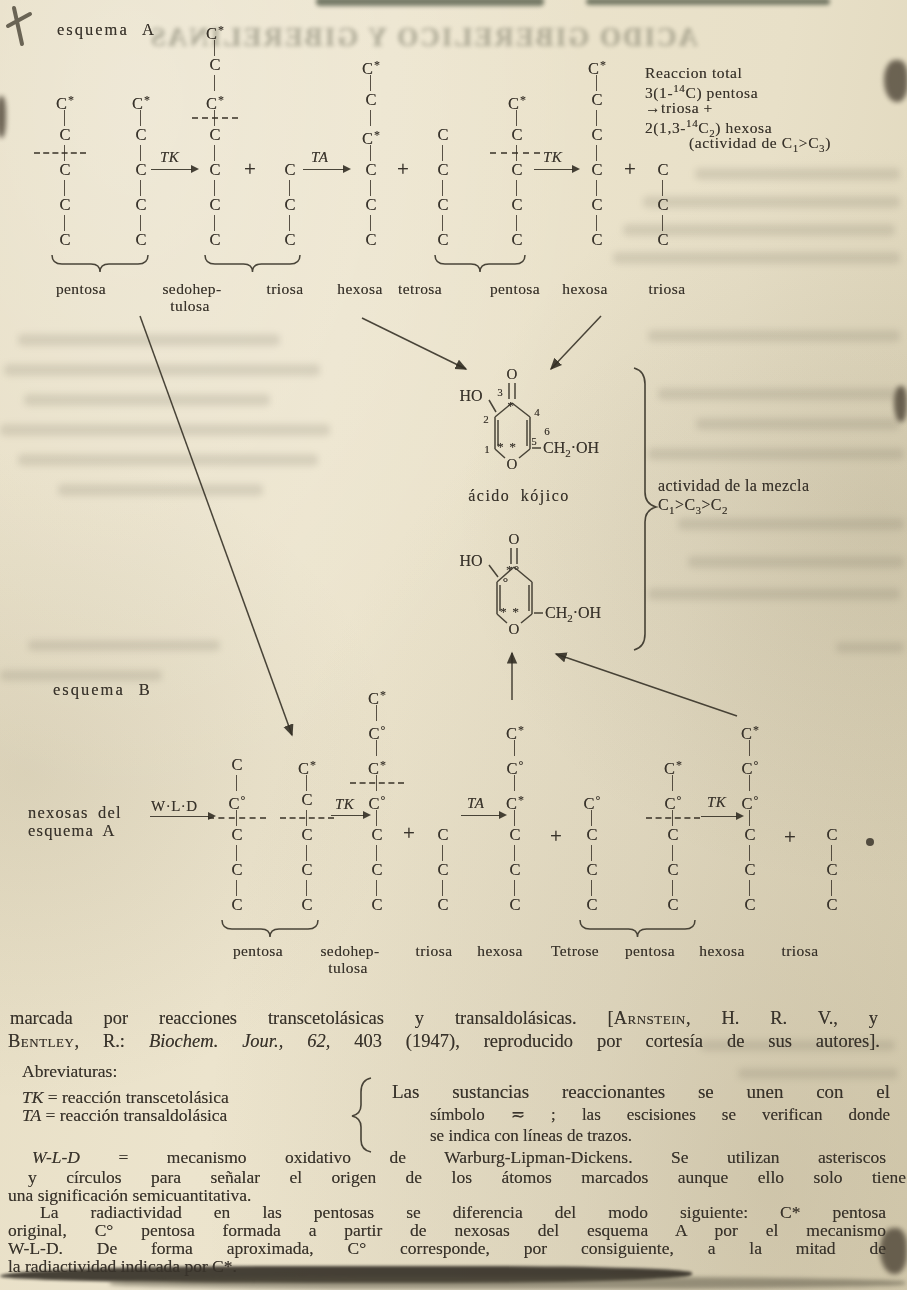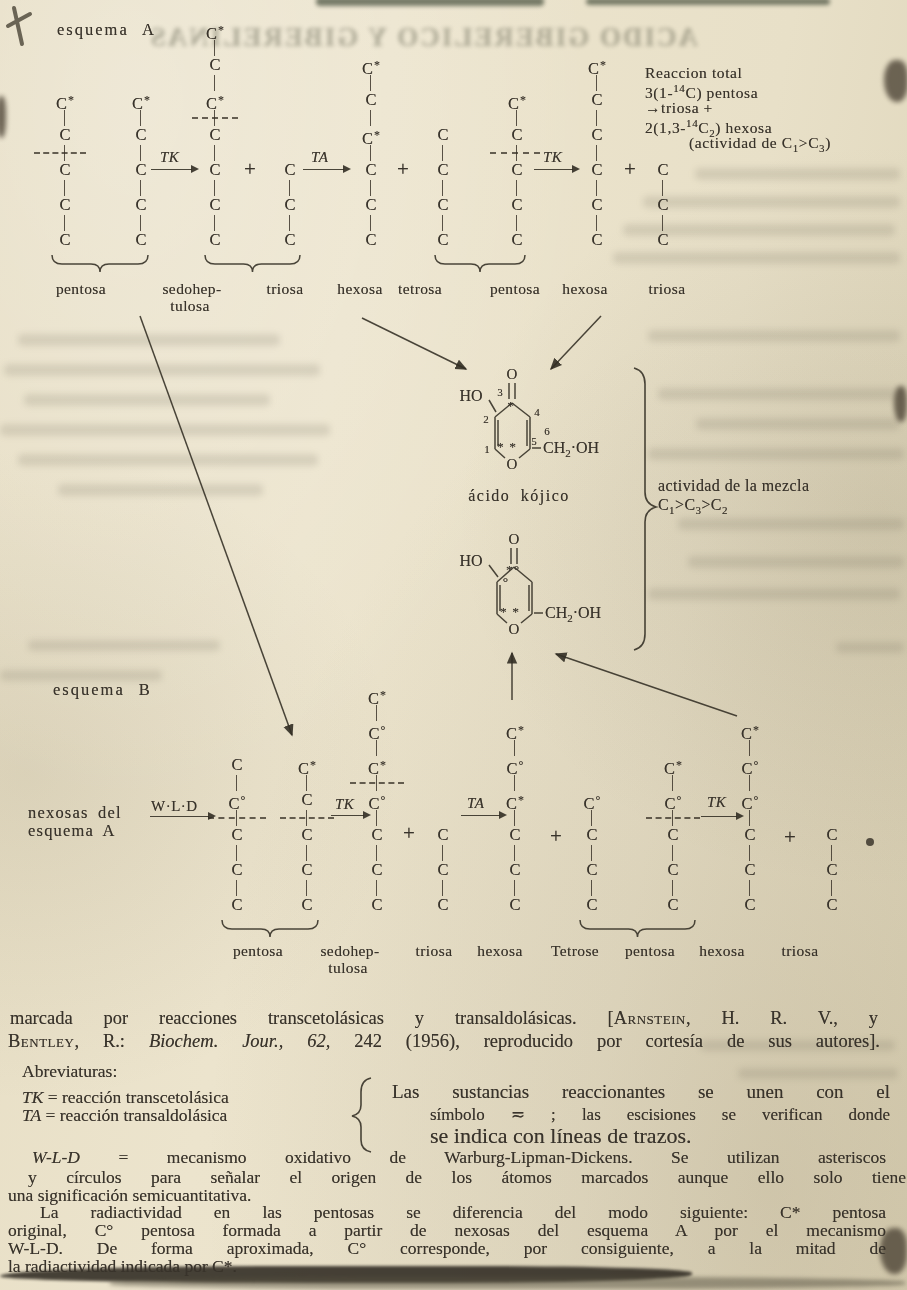--- a/index.html
+++ b/index.html
@@ -359,27 +359,27 @@
       <div class="rside" style="left: 543px; top: 439px;"><span>CH</span><span class="sub">2</span><span>·OH</span></div>
       <div class="rcap" style="left: 519px; top: 487px;">ácido kójico</div>
       <div class="rtx rO" style="left: 514px; top: 539px;">O</div>
       <div class="rtx rO" style="left: 514px; top: 629px;">O</div>
       <div class="rtx rHO" style="left: 471px; top: 561px;">HO</div>
       <div class="rtx rmark" style="left: 513px; top: 570px;">*°</div>
       <div class="rtx rmark" style="left: 506px; top: 582px;">°</div>
       <div class="rtx rmark" style="left: 510px; top: 612px;">* *</div>
       <div class="rside" style="left: 545px; top: 604px;"><span>CH</span><span class="sub">2</span><span>·OH</span></div>
       <div class="tline j" style="left: 10px; top: 1008px; width: 868px; font-size: 18.5px;"><span>marcada por reacciones transcetolásicas y transaldolásicas. [</span><span class="sc">Arnstein</span><span>, H. R. V., y</span></div>
-      <div class="tline j" style="left: 8px; top: 1031px; width: 872px; font-size: 18.5px;"><span class="sc">Bentley</span><span>, R.: </span><span class="it">Biochem. Jour., 62,</span><span> 242 (1956), reproducido por cortesía de sus autores].</span></div>
+      <div class="tline j" style="left: 8px; top: 1031px; width: 872px; font-size: 18.5px;"><span class="sc">Bentley</span><span>, R.: </span><span class="it">Biochem. Jour., 62,</span><span> 403 (1947), reproducido por cortesía de sus autores].</span></div>
       <div class="tline nw" style="left: 22px; top: 1061px;"><span>Abreviaturas:</span></div>
       <div class="tline nw" style="left: 22px; top: 1087px;"><span class="it">TK</span><span> = reacción transcetolásica</span></div>
       <div class="tline nw" style="left: 22px; top: 1105px;"><span class="it">TA</span><span> = reacción transaldolásica</span></div>
       <div class="tline j" style="left: 392px; top: 1082px; width: 498px; font-size: 19px;"><span>Las sustancias reaccionantes se unen con el</span></div>
       <div class="tline j" style="left: 392px; top: 1104px; width: 498px; font-size: 17px; text-indent: 38px;"><span>símbolo </span><span class="sym">≂</span><span> ; las escisiones se verifican donde</span></div>
-      <div class="tline nw" style="left: 430px; top: 1126px; font-size: 22px;"><span>se indica con líneas de trazos.</span></div>
+      <div class="tline nw" style="left: 430px; top: 1126px; font-size: 17px;"><span>se indica con líneas de trazos.</span></div>
       <div class="tline j" style="left: 8px; top: 1147px; width: 878px; text-indent: 24px;"><span class="it">W-L-D</span><span> = mecanismo oxidativo de Warburg-Lipman-Dickens. Se utilizan asteriscos</span></div>
       <div class="tline j" style="left: 8px; top: 1167px; width: 878px; margin-left: 20px;"><span>y círculos para señalar el origen de los átomos marcados aunque ello solo tiene</span></div>
       <div class="tline nw" style="left: 8px; top: 1185px;"><span>una significación semicuantitativa.</span></div>
       <div class="tline j" style="left: 8px; top: 1202px; width: 878px; text-indent: 32px;"><span>La radiactividad en las pentosas se diferencia del modo siguiente: C* pentosa</span></div>
       <div class="tline j" style="left: 8px; top: 1220px; width: 878px;"><span>original, C° pentosa formada a partir de nexosas del esquema A por el mecanismo</span></div>
       <div class="tline j" style="left: 8px; top: 1238px; width: 878px;"><span>W-L-D. De forma aproximada, C° corresponde, por consiguiente, a la mitad de</span></div>
       <div class="tline nw" style="left: 8px; top: 1256px;"><span>la radiactividad indicada por C*.</span></div>
     </div>
 </div>
 

